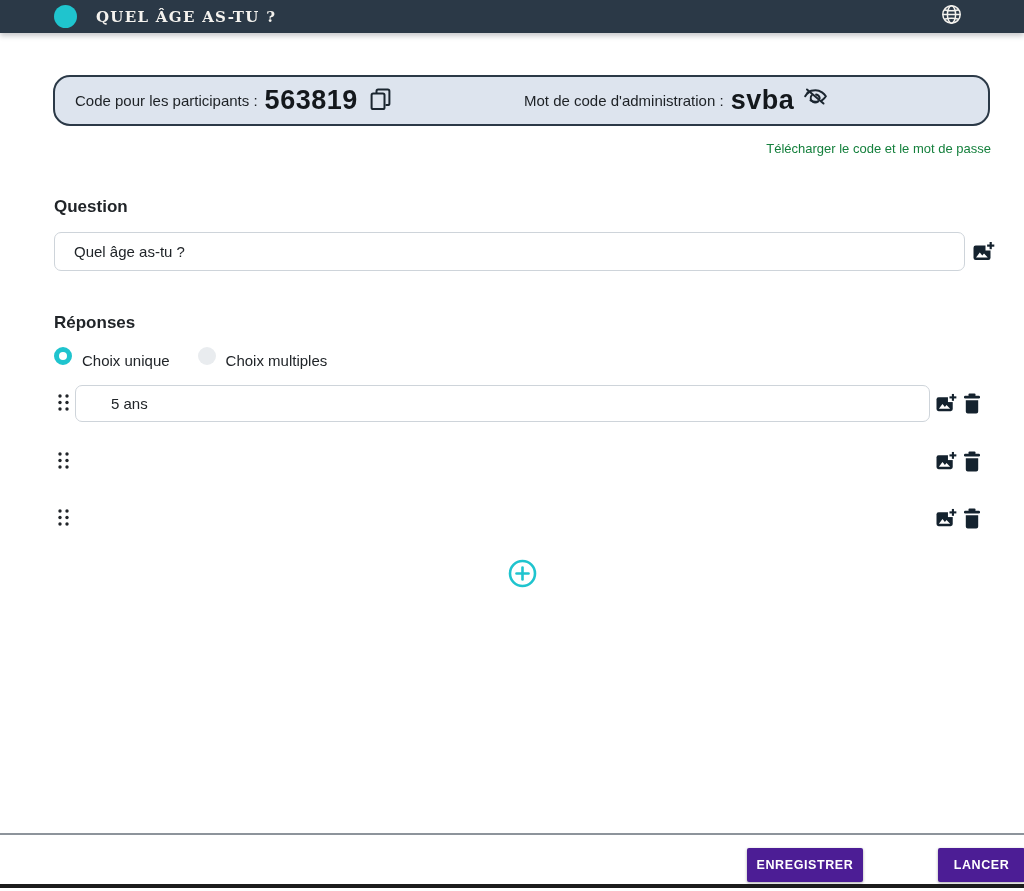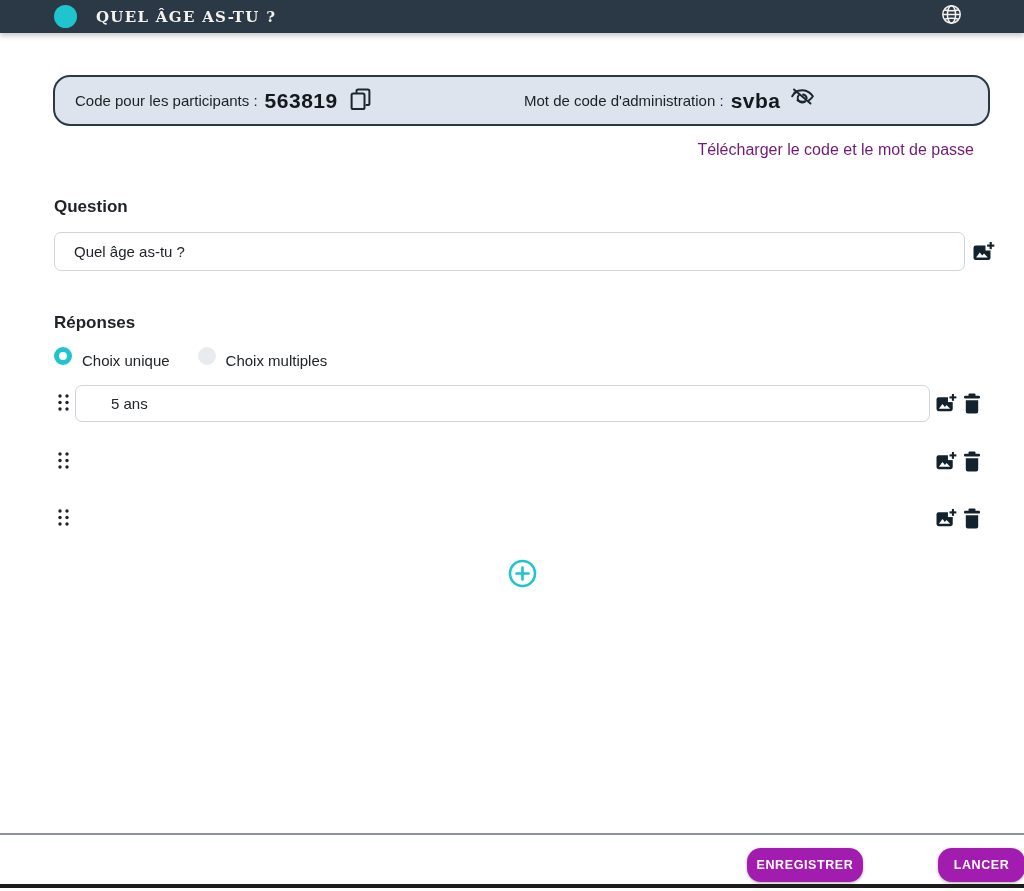--- a/index.html
+++ b/index.html
@@ -40,30 +40,30 @@
   .codebox {
     position:absolute; left:53px; top:75px; width:937px; height:51px;
     background:#dde4ee;
     border:2px solid #2b3947; border-radius:17px;
     display:flex; align-items:center;
   }
   .code-group { display:flex; align-items:center; margin-left:20px; }
   .code-group.admin { position:absolute; left:469px; margin-left:0; }
   .code-label { font-size:15px; color:#1d2125; }
   .code-value {
-    font-size:21px; font-weight:600; letter-spacing:0.5px;
+    font-size:27px; font-weight:600; letter-spacing:0.5px;
     color:#14181c; margin-left:7px;
   }
   .icon-btn { background:none; border:none; cursor:pointer; display:inline-flex; align-items:center; }
   .copy-btn { margin-left:12px; }
   .eye-btn { margin-left:10px; }
 
   .dl-link {
-    position:absolute; top:141px; right:50px;
-    font-size:16px; color:#701a75; text-decoration:none;
+    position:absolute; top:141px; right:33px;
+    font-size:13px; color:#15803d; text-decoration:none;
     cursor:pointer;
   }
 
   
   .section-heading {
     position:absolute; left:54px;
     font-size:17px; font-weight:700; color:#212529;
   }
   .h-question { top:197px; }
   .h-reponses { top:313px; }
@@ -121,22 +121,22 @@
     background:none; border:none; cursor:pointer;
   }
 
   
   .footer {
     position:absolute; left:0; top:833px; width:1024px; height:51px;
     background:#ffffff; border-top:2px solid #8d949b;
   }
   .pill-btn {
     position:absolute; top:13px; height:34px;
-    background:#a21caf; color:#ffffff;
-    border:none; border-radius:14px; cursor:pointer;
+    background:#4c1d95; color:#ffffff;
+    border:none; border-radius:2px; cursor:pointer;
     font-family:"Liberation Sans", sans-serif;
     font-size:12.5px; font-weight:700; letter-spacing:0.6px;
     box-shadow:0 1px 3px rgba(0,0,0,0.35);
   }
   .save-btn { left:747px; width:116px; }
   .launch-btn { left:938px; width:87px; }
 
   .bottom-strip {
     position:absolute; left:0; top:884px; width:1024px; height:4px;
     background:#1c1c1c;

